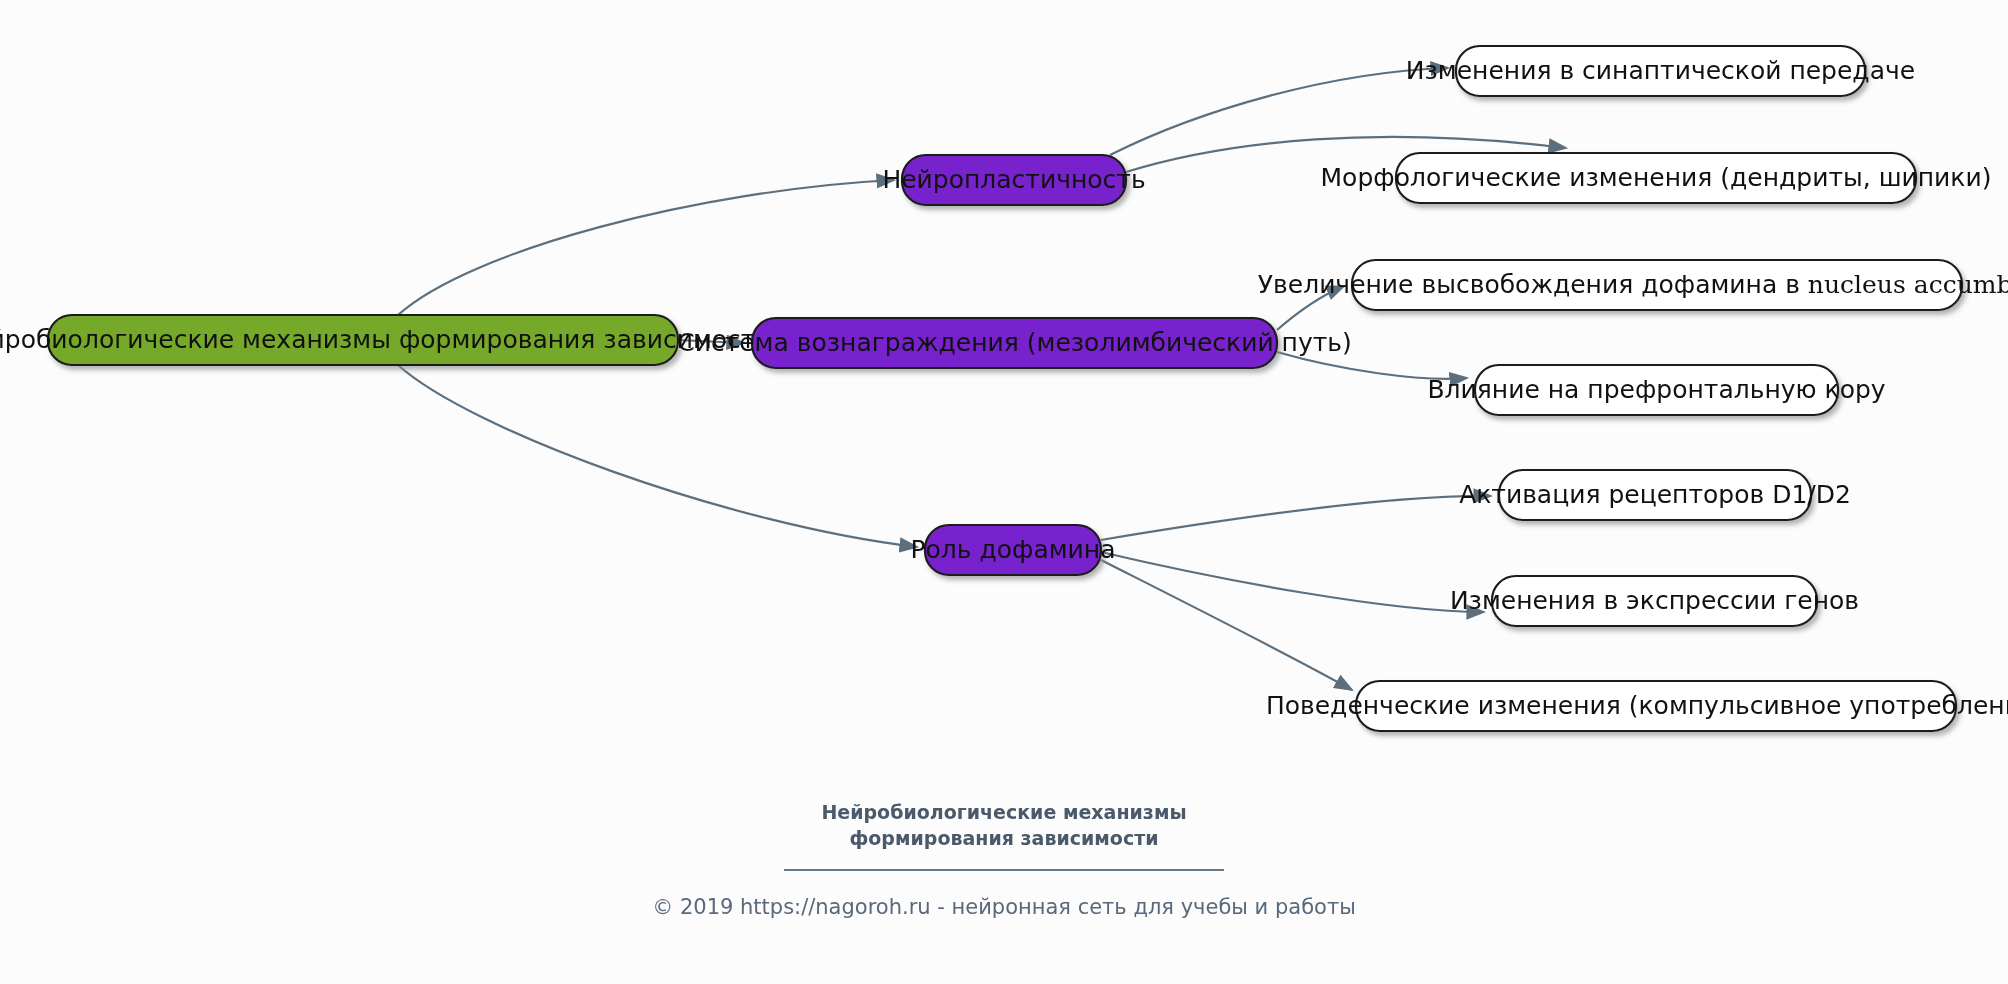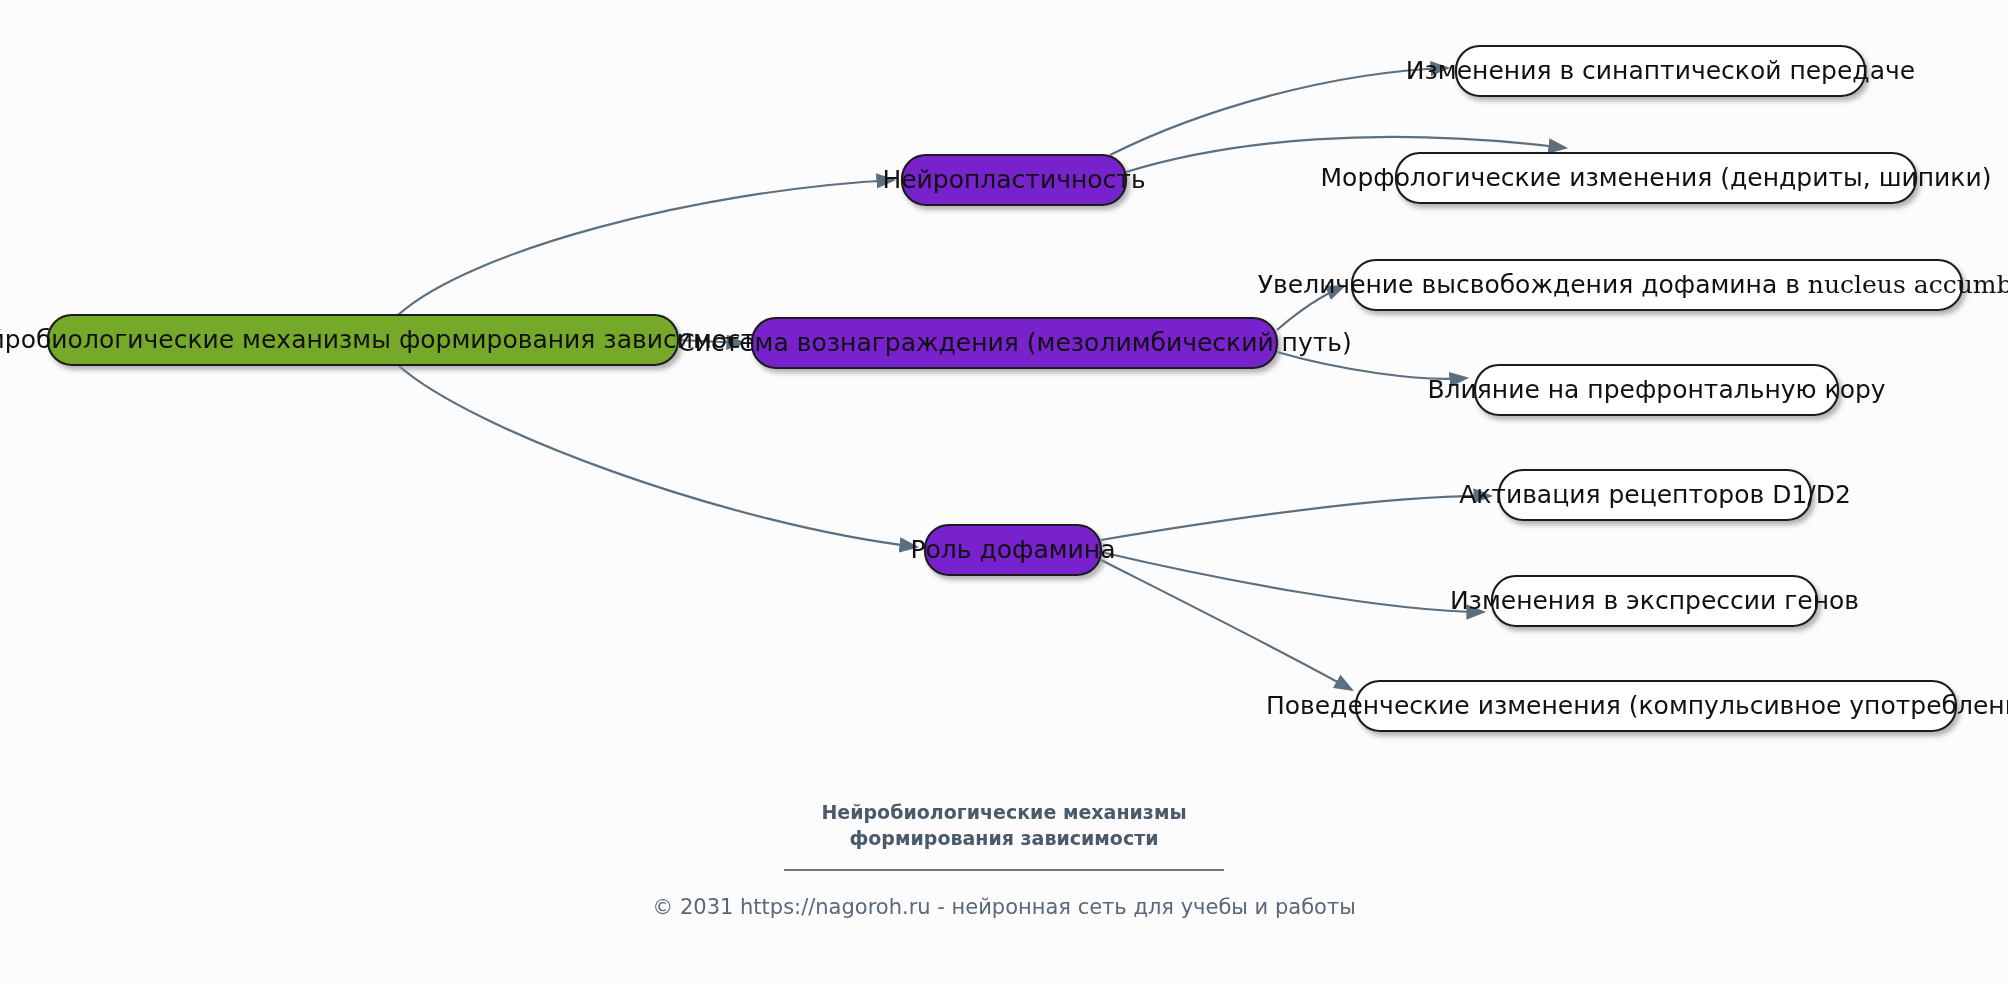--- a/index.html
+++ b/index.html
@@ -157,15 +157,15 @@
         <g>
           <rect class="node-box-leaf" x="1356" y="681" width="600" height="50" rx="23.80952380952381" ry="23.80952380952381" filter="url(#nodeshadow)"></rect>
           <text class="node-label" x="1656" y="707" text-anchor="middle">Поведенческие изменения (компульсивное употребление)</text>
         </g>
       </g>
   </svg>
 
   <div class="footer-wrap">
     <div class="footer-title">Нейробиологические механизмы формирования зависимости</div>
     <div class="footer-rule"></div>
-    <div class="footer-credit">© 2031 https://nagoroh.ru - нейронная сеть для учебы и работы</div>
+    <div class="footer-credit">© 2019 https://nagoroh.ru - нейронная сеть для учебы и работы</div>
   </div>
 </div>
 
 </body></html>

